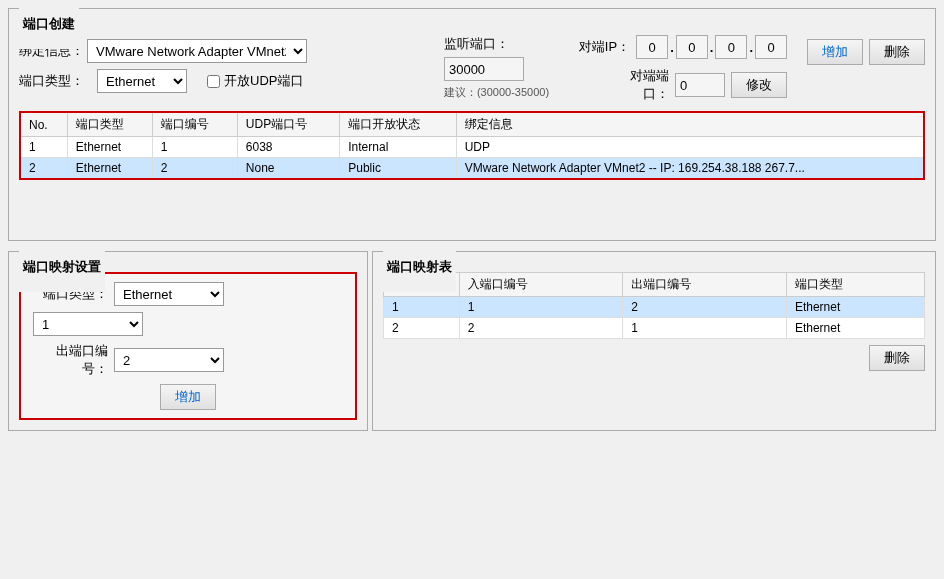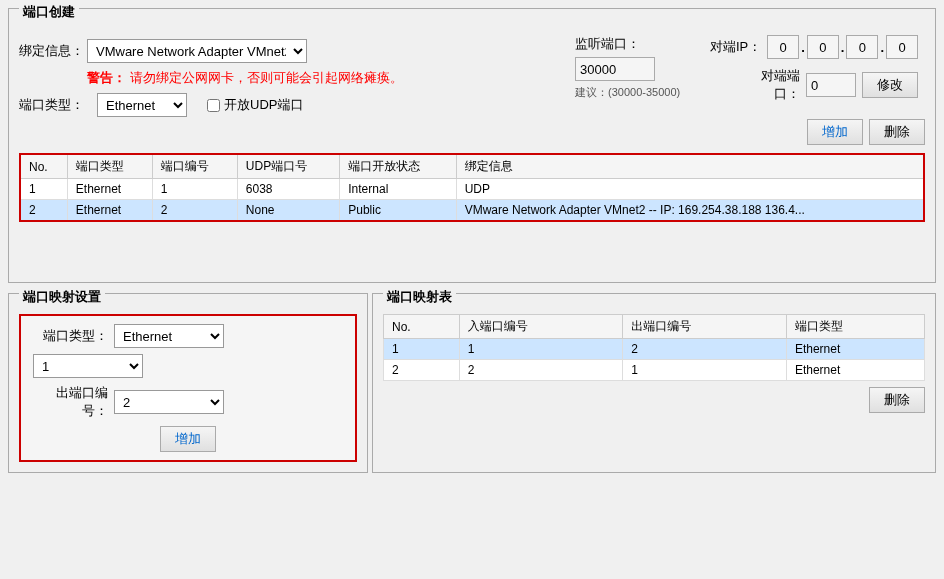--- a/index.html
+++ b/index.html
@@ -20,21 +20,21 @@
       border: 1px solid #aaa;
       margin-bottom: 10px;
       padding: 8px 10px 10px 10px;
       position: relative;
     }
     .section-title {
       position: absolute;
       top: -10px;
       left: 10px;
       background: #f0f0f0;
-      padding: 4px 4px;
+      padding: 16px 4px;
       font-size: 13px;
       font-weight: bold;
     }
     .form-row {
       display: flex;
       align-items: center;
       margin-bottom: 6px;
       margin-top: 4px;
     }
     .form-label {
@@ -58,22 +58,22 @@
     .top-section {
       display: flex;
       gap: 10px;
       margin-top: 14px;
     }
     .left-area {
       flex: 1;
     }
     .right-area {
       display: flex;
-      flex-direction: column;
-      gap: 12px;
+      flex-direction: row;
+      gap: 20px;
       min-width: 350px;
     }
     .monitor-row {
       display: flex;
       align-items: flex-start;
       gap: 10px;
     }
     .monitor-col {
       display: flex;
       flex-direction: column;
@@ -272,24 +272,20 @@
     <div class="top-section">
       <div class="left-area">
 
         <div class="form-row">
           <span class="form-label">绑定信息：</span>
           <select class="form-control" style="width:220px;">
             <option>VMware Network Adapter VMnet2 -- IP: 169.25</option>
           </select>
         </div>
 
-        <div class="form-row" style="margin-left:68px;">
-          <span style="color:red; font-weight:bold; font-size:13px;">警告：</span>
-          <span class="warning-text">请勿绑定公网网卡，否则可能会引起网络瘫痪。</span>
-        </div>
 
         <div class="form-row port-type-row">
           <span class="form-label">端口类型：</span>
           <select class="form-control" style="width:90px;">
             <option>Ethernet</option>
           </select>
           <div class="checkbox-label" style="margin-left:10px;">
             <input type="checkbox" style="">
             <span>开放UDP端口</span>
           </div>
@@ -349,21 +345,21 @@
       <td>6038</td>
       <td>Internal</td>
       <td>UDP</td>
     </tr>
           <tr class="selected">
       <td>2</td>
       <td>Ethernet</td>
       <td>2</td>
       <td>None</td>
       <td>Public</td>
-      <td>VMware Network Adapter VMnet2 -- IP: 169.254.38.188 136.4...</td>
+      <td>VMware Network Adapter VMnet2 -- IP: 169.254.38.188 267.7...</td>
     </tr>
         </tbody>
     </table>
     <div style="height:50px;"></div>
   </div>
 
   <div class="bottom-row">
 
     <div class="section section-top mapping-settings" style="min-height:160px;">
       <span class="section-title">端口映射设置</span>

